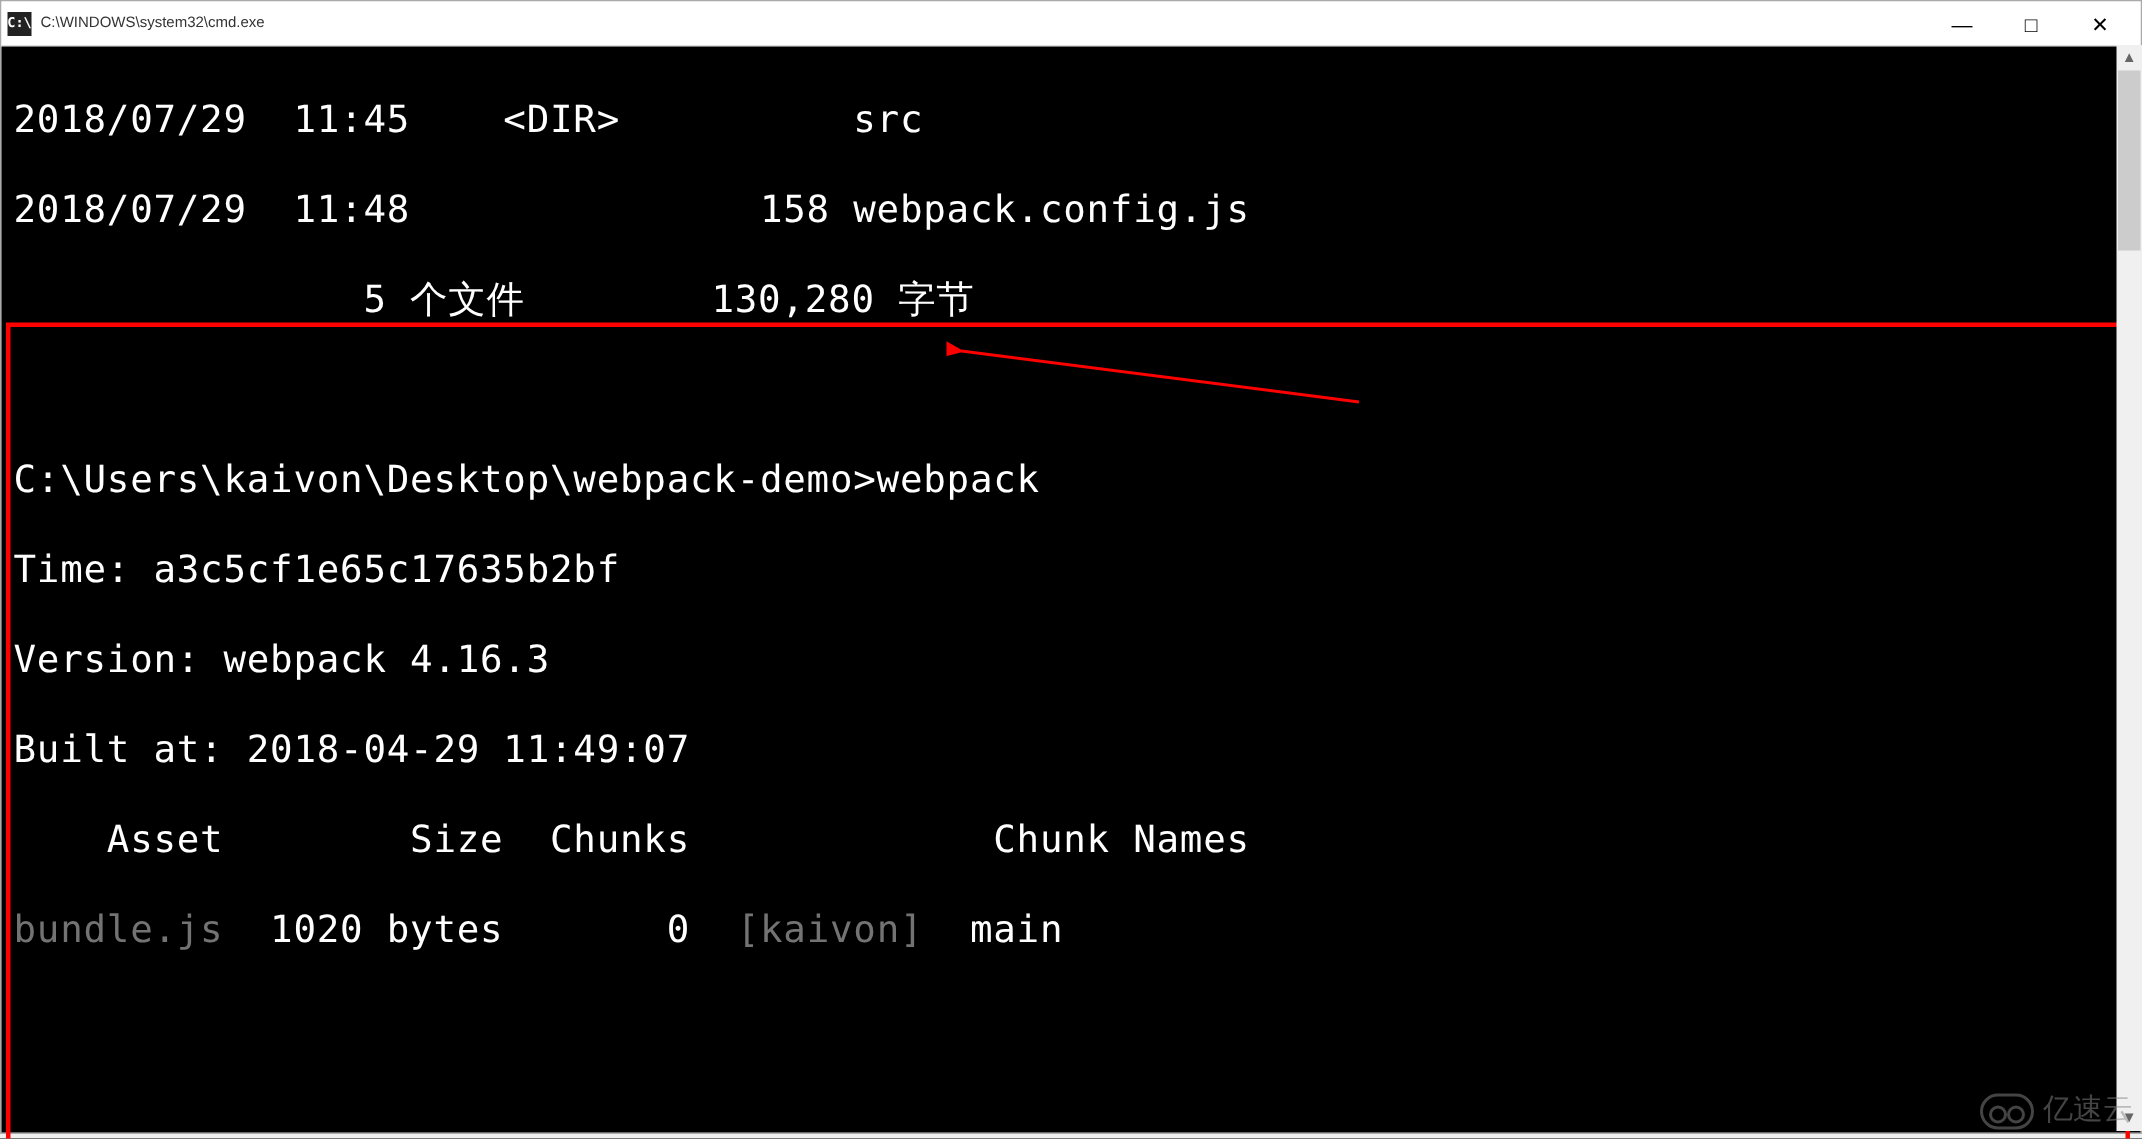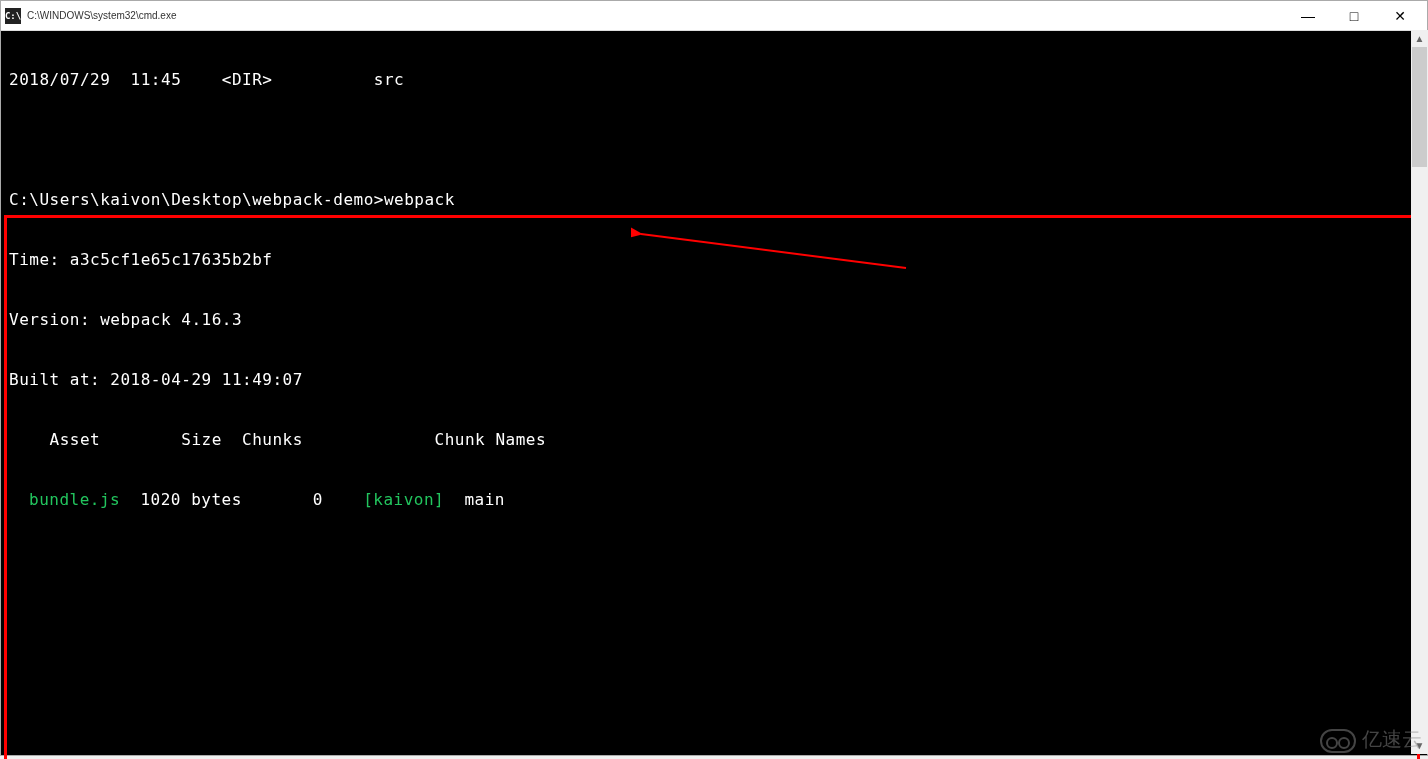--- a/index.html
+++ b/index.html
@@ -46,21 +46,21 @@
     width: 46px; height: 28px;
     display: flex; align-items: center; justify-content: center;
     font-size: 14px;
     cursor: default;
     font-family: Arial, sans-serif;
   }
   .terminal {
     background: #000;
     color: #fff;
     font-family: "NSimSun", "SimSun", "Consolas", monospace;
-    font-size: 16px;
+    font-size: 25px;
     line-height: 30px;
     padding: 4px 8px 0 8px;
     height: 724px;
     position: relative;
     white-space: pre;
     letter-spacing: 0.5px;
   }
   .terminal .line { display: block; white-space: pre; }
   .highlight-box {
     position: absolute;
@@ -70,21 +70,21 @@
     width: 1416px;
     height: 571px;
     pointer-events: none;
   }
   .arrow {
     position: absolute;
     left: 630px;
     top: 195px;
     pointer-events: none;
   }
-  .green { color: #22c55e; margin-left: 20px; }
+  .green { color: #737373; }
   .scrollbar {
     position: absolute;
     right: 0; top: 30px;
     width: 17px;
     height: 724px;
     background: #f0f0f0;
   }
   .scroll-up, .scroll-down {
     height: 17px;
     width: 17px;
@@ -140,20 +140,22 @@
     <span class="titlebar-text">C:\WINDOWS\system32\cmd.exe</span>
     <div class="win-controls">
       <div class="win-btn">—</div>
       <div class="win-btn">□</div>
       <div class="win-btn close">✕</div>
     </div>
   </div>
 
   <div class="terminal">
 <span class="line">2018/07/29  11:45    &lt;DIR&gt;          src</span>
+<span class="line">2018/07/29  11:48               158 webpack.config.js</span>
+<span class="line">               5 个文件        130,280 字节</span>
 <span class="line"> </span>
 <span class="line"><span>C:\Users\kaivon\Desktop\webpack-demo&gt;</span><span>webpack</span></span>
 <span class="line"><span>Time: </span><span>a3c5cf1e65c17635b2bf</span></span>
 <span class="line"><span>Version: webpack </span><span>4.16.3</span></span>
 <span class="line"><span>Built at: 2018-04-29 </span><span>11:49:07</span></span>
 <span class="line">    Asset        Size  Chunks             Chunk Names</span>
 <span class="line"><span class="green">bundle.js</span><span>  1020 bytes</span><span>       0</span><span class="green">  [kaivon]</span><span>  main</span></span>
 
 
 

